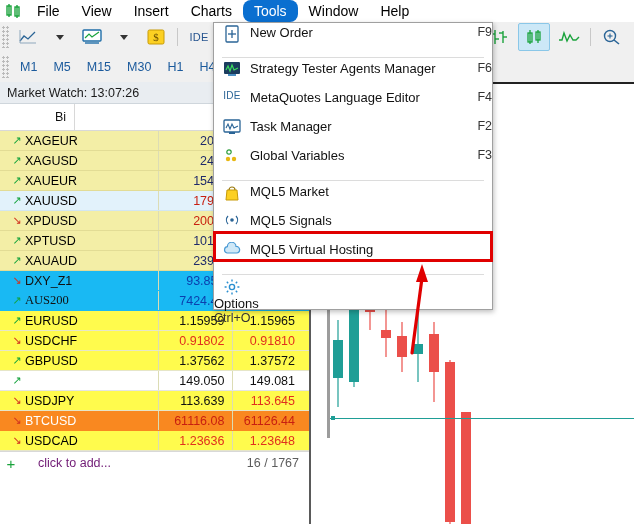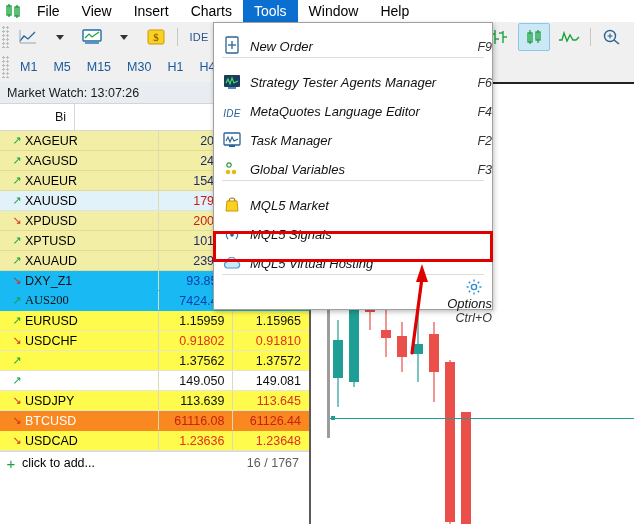--- a/index.html
+++ b/index.html
@@ -15,21 +15,21 @@
   .menubar{
     position:absolute;left:0;top:0;width:634px;height:22px;
     background:#ffffff;display:flex;align-items:center;
     border-bottom:1px solid #ffffff;
   }
   .mb-logo{width:26px;height:22px;display:flex;align-items:center;justify-content:center;}
   .mb-item{
     height:22px;padding:0 11px;display:flex;align-items:center;
     font-size:14px;color:#000;white-space:nowrap;
   }
-  .mb-item.active{background:#0a6fd0;color:#ffffff;}
+  .mb-item.active{background:#0a6fd0;color:#ffffff;border-radius:8px;}
 
   
   .toolbar{
     position:absolute;left:0;top:22px;width:634px;height:30px;
     background:#f0f0f0;display:flex;align-items:center;
     border-bottom:1px solid #e0e0e0;
   }
   .grip{width:7px;height:22px;margin-left:2px;margin-right:3px;
     background-image:
       radial-gradient(circle at 1.5px 1.5px, #b0b0b0 1px, transparent 1.2px);
@@ -64,21 +64,21 @@
     height:21px;background:#e9edf1;border-bottom:1px solid #cfd6dc;
     display:flex;align-items:center;padding-left:7px;
     font-size:12.5px;color:#1a1a1a;
   }
   .mw-head{
     height:26px;background:#ffffff;border-bottom:1px solid #d8d8d8;
     display:flex;align-items:center;font-size:12.5px;color:#111;
   }
   .c-sym{width:160px;padding-left:9px;box-sizing:border-box;border-right:1px solid #d8d8d8;height:100%;display:flex;align-items:center;}
   .c-bid{width:75px;padding-right:8px;box-sizing:border-box;border-right:1px solid #d8d8d8;height:100%;display:flex;align-items:center;justify-content:flex-end;}
-  .c-ask{width:76px;padding-right:8px;box-sizing:border-box;height:100%;display:flex;align-items:center;justify-content:flex-end;}
+  .c-ask{width:76px;padding-right:14px;box-sizing:border-box;height:100%;display:flex;align-items:center;justify-content:flex-end;}
 
   .mw-row{height:20px;display:flex;align-items:center;font-size:12.5px;
     border-bottom:1px solid #e6e6c8;box-sizing:border-box;}
   .mw-row .c-sym{border-right:1px solid #dcdcb4;}
   .mw-row .c-bid{border-right:1px solid #dcdcb4;}
   .mw-row .arr{width:16px;text-align:center;font-size:11px;line-height:1;flex:none;}
   .mw-row .sname{flex:1;}
   .up{color:#14a33c;}
   .dn{color:#d0321e;}
   .bg-yellow{background:#fffb4d;}
@@ -89,21 +89,21 @@
   .bg-orange{background:#f98820;border-bottom:1px solid #f98820;}
   .px-navy{color:#1f2a6b;}
   .px-black{color:#101010;}
   .px-red{color:#e0301e;}
   .px-blue{color:#0b3fae;}
   .px-dred{color:#c81f10;}
 
   .mw-add{height:22px;display:flex;align-items:center;font-size:12.5px;
     color:#666;border-top:1px solid #d8d8d8;background:#fff;}
   .mw-add .plus{color:#1aa33c;font-size:15px;width:22px;text-align:center;}
-  .mw-add .cta{flex:1;color:#000000;}
+  .mw-add .cta{flex:1;color:#701a75;margin-left:16px;}
   .mw-add .count{color:#5c5c5c;padding-right:10px;}
 
   
   .chart{
     position:absolute;left:313px;top:82px;width:321px;height:442px;
     background:#ffffff;overflow:hidden;
   }
   .chart-title{position:absolute;left:8px;top:6px;font-size:11px;color:#222;white-space:nowrap;}
   .chart-obj{position:absolute;left:10px;top:72px;font-size:13px;color:#2222cc;}
   .axis-col{position:absolute;left:0;top:0;width:14px;height:442px;background:#fff;}
@@ -112,21 +112,21 @@
   .hline{position:absolute;height:1px;background:#1f9e96;}
   .tick{position:absolute;width:4px;height:4px;background:#1f9e96;}
 
   
   .menu{
     position:absolute;left:213px;top:22px;width:280px;
     background:#ffffff;border:1px solid #a0a0a0;
     box-shadow:1px 2px 5px rgba(0,0,0,.25);
     padding:2px 0;z-index:60;box-sizing:border-box;
   }
-  .mi{height:29px;display:flex;align-items:flex-end;font-size:13px;color:#111;font-style:italic;}
+  .mi{height:29px;display:flex;align-items:flex-start;font-size:13px;color:#111;}
   .mi .ico{width:36px;display:flex;align-items:center;justify-content:center;flex:none;}
   .mi .lbl{flex:1;}
   .mi .key{color:#333;font-size:12.5px;}
   .msep{height:1px;background:#dcdcdc;margin:3px 8px 3px 8px;}
   .mi.boxed{position:relative;flex-direction:column;}
   .optbox{
     position:absolute;left:213px;top:231px;width:280px;height:31px;
     border:3px solid #e00000;box-sizing:border-box;z-index:70;pointer-events:none;
   }
 
@@ -381,20 +381,21 @@
           <div class="c-sym">
             <span class="arr dn">↘</span>
             <span class="sname">USDCHF</span>
           </div>
           <div class="c-bid px-red">0.91802</div>
           <div class="c-ask px-red">0.91810</div>
         </div>
         <div class="mw-row bg-yellow">
           <div class="c-sym">
             <span class="arr up">↗</span>
+            <span class="sname">GBPUSD</span>
           </div>
           <div class="c-bid px-black">1.37562</div>
           <div class="c-ask px-black">1.37572</div>
         </div>
         <div class="mw-row bg-white">
           <div class="c-sym">
             <span class="arr up">↗</span>
           </div>
           <div class="c-bid px-black">149.050</div>
           <div class="c-ask px-black">149.081</div>

